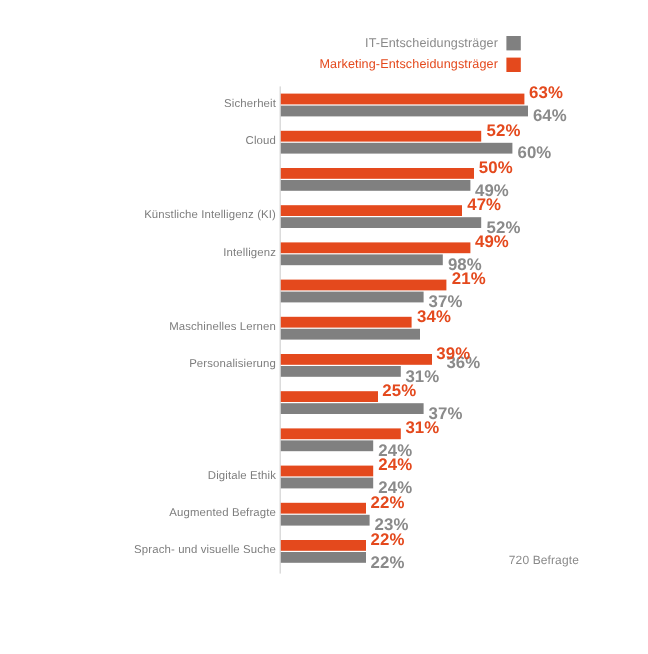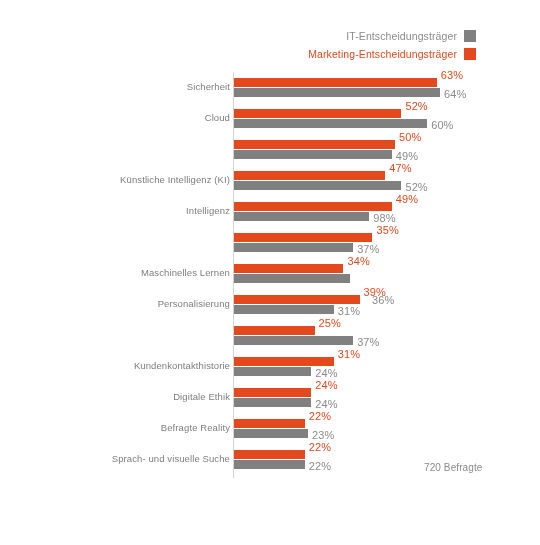--- a/index.html
+++ b/index.html
@@ -6,37 +6,37 @@
   body{
     width:540px;height:545px;background:#ffffff;
     font-family:"Liberation Sans", sans-serif;
     -webkit-font-smoothing:antialiased;
   }
   #chart-root{position:relative;width:540px;height:545px;overflow:hidden;}
 
   
   #legend{position:absolute;left:0;top:28px;width:540px;}
   .legend-row{display:flex;align-items:center;justify-content:flex-end;
-              padding-right:64px;height:15px;margin-bottom:3px;}
+              padding-right:106px;height:15px;margin-bottom:3px;}
   .legend-label{font-size:10.5px;letter-spacing:.1px;margin-right:7px;white-space:nowrap;}
   .legend-label.it{color:#8a8a8a;}
   .legend-label.mkt{color:#e4491d;}
   .legend-swatch{width:12px;height:12px;display:inline-block;}
 
   
   #plot{position:absolute;left:0;top:0;width:540px;height:545px;}
   #axis-line{position:absolute;left:233px;top:72px;width:1px;height:406px;background:#d3d3d3;}
 
   .row{position:absolute;left:0;width:540px;height:31px;}
   .cat-label{position:absolute;right:310px;top:7px;width:200px;text-align:right;
              font-size:9.5px;color:#7d7d7d;white-space:nowrap;letter-spacing:.1px;}
   .bar{position:absolute;left:234px;height:9px;}
   .bar.mkt{top:4px;background:#e4491d;}
   .bar.it{top:14px;background:#808080;}
-  .val{position:absolute;font-size:11px;white-space:nowrap;letter-spacing:.1px;}
+  .val{position:absolute;font-size:14px;white-space:nowrap;letter-spacing:.1px;font-weight:bold;}
   .val.mkt{color:#e4491d;top:-5px;}
   .val.it{color:#8a8a8a;top:14px;}
 
   #footnote{position:absolute;left:424px;top:462px;font-size:10px;color:#8a8a8a;
             white-space:nowrap;letter-spacing:.1px;}
 </style>
 </head>
 <body>
 
 <div id="chart-root">
@@ -84,21 +84,21 @@
         </div>
         <div class="row" style="top: 198px;">
           <div class="cat-label">Intelligenz</div>
           <div class="bar mkt" style="width: 157.78px;"></div>
           <div class="val mkt" style="left: 395.78px;">49%</div>
           <div class="bar it" style="width: 135.24px;"></div>
           <div class="val it" style="left: 373.24px;">98%</div>
         </div>
         <div class="row" style="top: 229px;">
           <div class="bar mkt" style="width: 138.46px;"></div>
-          <div class="val mkt" style="left: 376.46px;">35%</div>
+          <div class="val mkt" style="left: 376.46px;">21%</div>
           <div class="bar it" style="width: 119.14px;"></div>
           <div class="val it" style="left: 357.14px;">37%</div>
         </div>
         <div class="row" style="top: 260px;">
           <div class="cat-label">Maschinelles Lernen</div>
           <div class="bar mkt" style="width: 109.48px;"></div>
           <div class="val mkt" style="left: 347.48px;">34%</div>
           <div class="bar it" style="width: 115.92px;"></div>
           <div class="val it" style="left: 372px; margin-top: 20px;">36%</div>
         </div>
@@ -109,35 +109,34 @@
           <div class="bar it" style="width: 99.82px;"></div>
           <div class="val it" style="left: 337.82px;">31%</div>
         </div>
         <div class="row" style="top: 322px;">
           <div class="bar mkt" style="width: 80.5px;"></div>
           <div class="val mkt" style="left: 318.5px;">25%</div>
           <div class="bar it" style="width: 119.14px;"></div>
           <div class="val it" style="left: 357.14px;">37%</div>
         </div>
         <div class="row" style="top: 353px;">
-          <div class="cat-label">Kundenkontakthistorie</div>
           <div class="bar mkt" style="width: 99.82px;"></div>
           <div class="val mkt" style="left: 337.82px;">31%</div>
           <div class="bar it" style="width: 77.28px;"></div>
           <div class="val it" style="left: 315.28px;">24%</div>
         </div>
         <div class="row" style="top: 384px;">
           <div class="cat-label">Digitale Ethik</div>
           <div class="bar mkt" style="width: 77.28px;"></div>
           <div class="val mkt" style="left: 315.28px;">24%</div>
           <div class="bar it" style="width: 77.28px;"></div>
           <div class="val it" style="left: 315.28px;">24%</div>
         </div>
         <div class="row" style="top: 415px;">
-          <div class="cat-label">Befragte Reality</div>
+          <div class="cat-label">Augmented Befragte</div>
           <div class="bar mkt" style="width: 70.84px;"></div>
           <div class="val mkt" style="left: 308.84px;">22%</div>
           <div class="bar it" style="width: 74.06px;"></div>
           <div class="val it" style="left: 312.06px;">23%</div>
         </div>
         <div class="row" style="top: 446px;">
           <div class="cat-label">Sprach- und visuelle Suche</div>
           <div class="bar mkt" style="width: 70.84px;"></div>
           <div class="val mkt" style="left: 308.84px;">22%</div>
           <div class="bar it" style="width: 70.84px;"></div>

